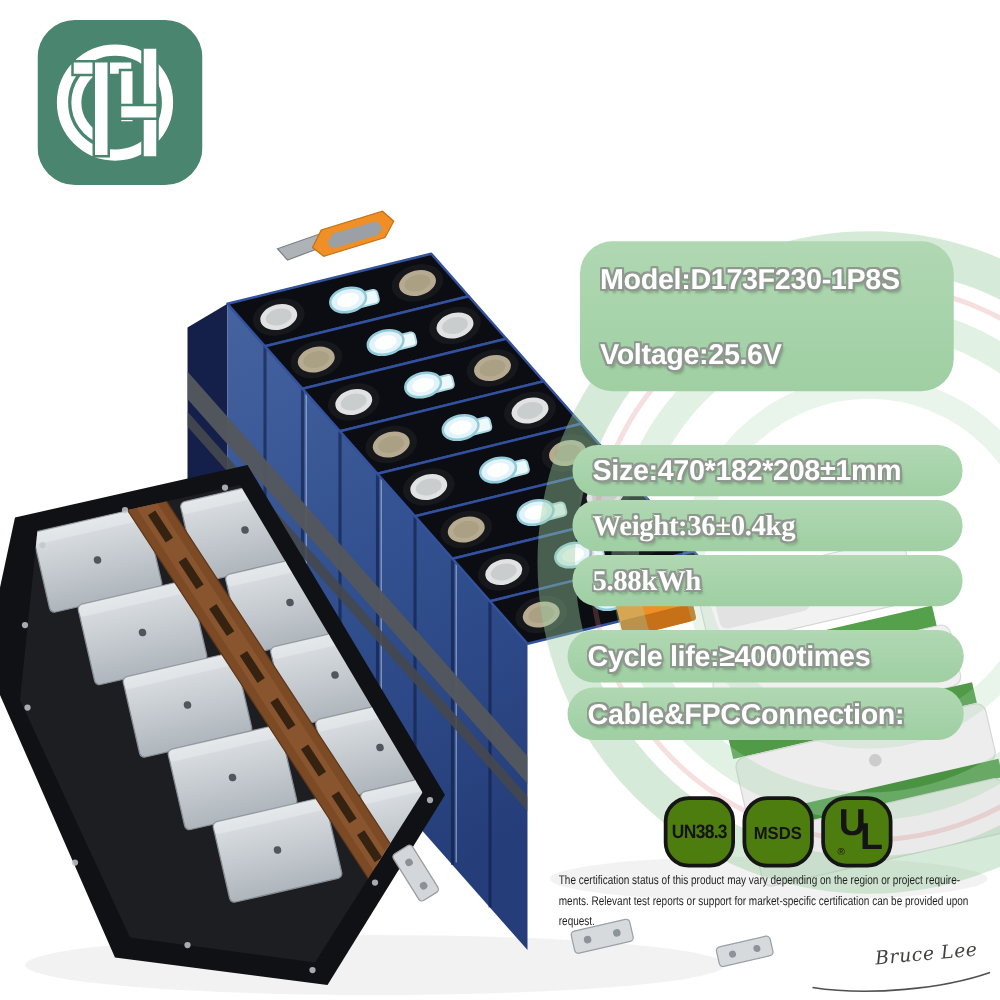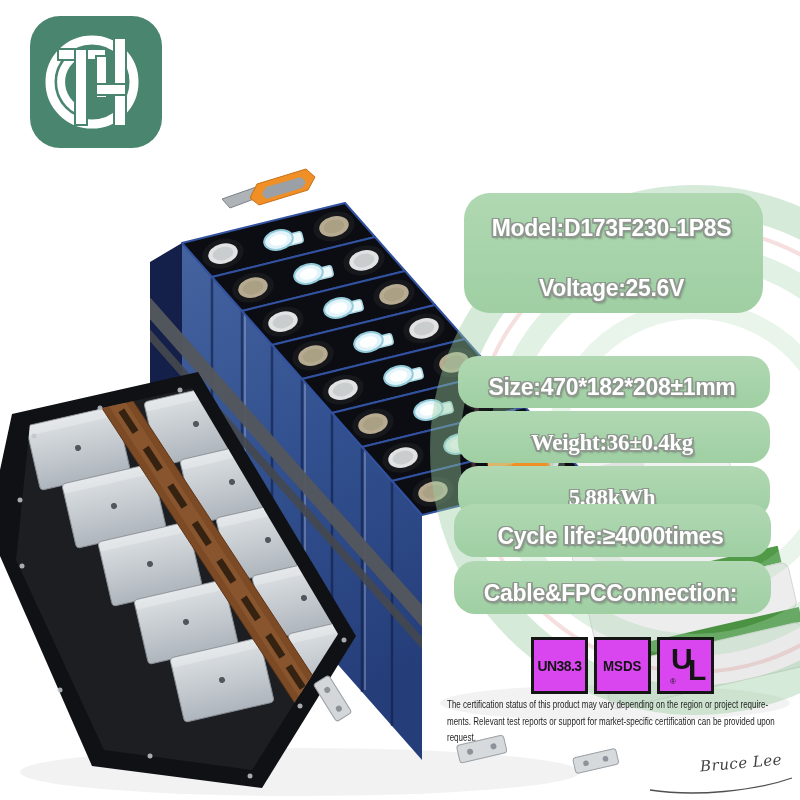--- a/index.html
+++ b/index.html
@@ -1,38 +1,38 @@
 <!DOCTYPE html>
 <html><head>
 <meta charset="utf-8">
 <style>
   html,body{margin:0;padding:0;background:#fff;width:800px;height:800px;overflow:hidden;
             font-family:"Liberation Sans",sans-serif;}
   .stage{position:relative;width:800px;height:800px;background:#fff;}
   .stage svg.scene{position:absolute;left:0;top:0;}
   .logo{position:absolute;left:30px;top:16px;}
   .spec-block{position:absolute;display:flex;flex-direction:column;}
-  .spec-row{display:flex;justify-content:center;align-items:center;
-            padding:11px 20px 0 16px;white-space:nowrap;
+  .spec-row{display:flex;justify-content:flex-start;align-items:center;
+            padding:0 20px 0 16px;white-space:nowrap;
             background:linear-gradient(180deg,#b0d8b2,#9fcfa3);}
   .spec-row span{font-weight:bold;font-size:23px;letter-spacing:-0.3px;color:#ffffff;
      text-shadow:-1.5px -1.5px 0 #8e988e,1.5px -1.5px 0 #8e988e,-1.5px 1.5px 0 #8e988e,
                  1.5px 1.5px 0 #8e988e,-1.5px 0 0 #8e988e,1.5px 0 0 #8e988e,
                  0 -1.5px 0 #8e988e,0 1.5px 0 #8e988e,2px 3px 2px rgba(60,80,60,.35);}
   #block1{left:464px;top:193px;width:299px;height:120px;border-radius:26px;overflow:hidden;
           background:linear-gradient(180deg,#b0d8b2,#9fcfa3);}
   #block1 .spec-row{flex:1;background:none;}
   #block2{left:458px;top:356px;width:312px;}
   #block2 .spec-row{height:41px;border-radius:20px;}
   #block2 .spec-row + .spec-row{margin-top:3px;font-family:Liberation Serif, serif;}
   #block3{left:454px;top:504px;width:317px;}
   #block3 .spec-row{height:42px;border-radius:21px;}
   #block3 .spec-row + .spec-row{margin-top:4px;}
   .badges{position:absolute;left:531px;top:637px;display:flex;gap:6px;}
-  .badge{width:57px;height:57px;border:3px solid #151515;border-radius:0;background:#d946ef;
+  .badge{width:57px;height:57px;border:3px solid #151515;border-radius:20px;background:#4d7c0f;
          box-sizing:border-box;display:flex;align-items:center;justify-content:center;
          color:#141414;position:relative;}
   .badge .b-un{font-weight:bold;font-size:15.5px;letter-spacing:-0.6px;transform:scaleX(.9);}
   .badge .b-msds{font-weight:bold;font-size:14px;transform:scaleX(.95);}
   .badge .ul-u{position:absolute;left:11px;top:2px;font-weight:bold;font-size:30px;}
   .badge .ul-l{position:absolute;left:28px;top:13px;font-weight:bold;font-size:30px;}
   .badge .ul-reg{position:absolute;left:10px;top:37px;font-size:8px;}
   .disclaimer{position:absolute;left:447px;top:697px;width:440px;transform:scaleX(.8);
               transform-origin:left top;font-size:10px;line-height:16.5px;color:#1e1e1e;}
   .disclaimer div{white-space:nowrap;}

